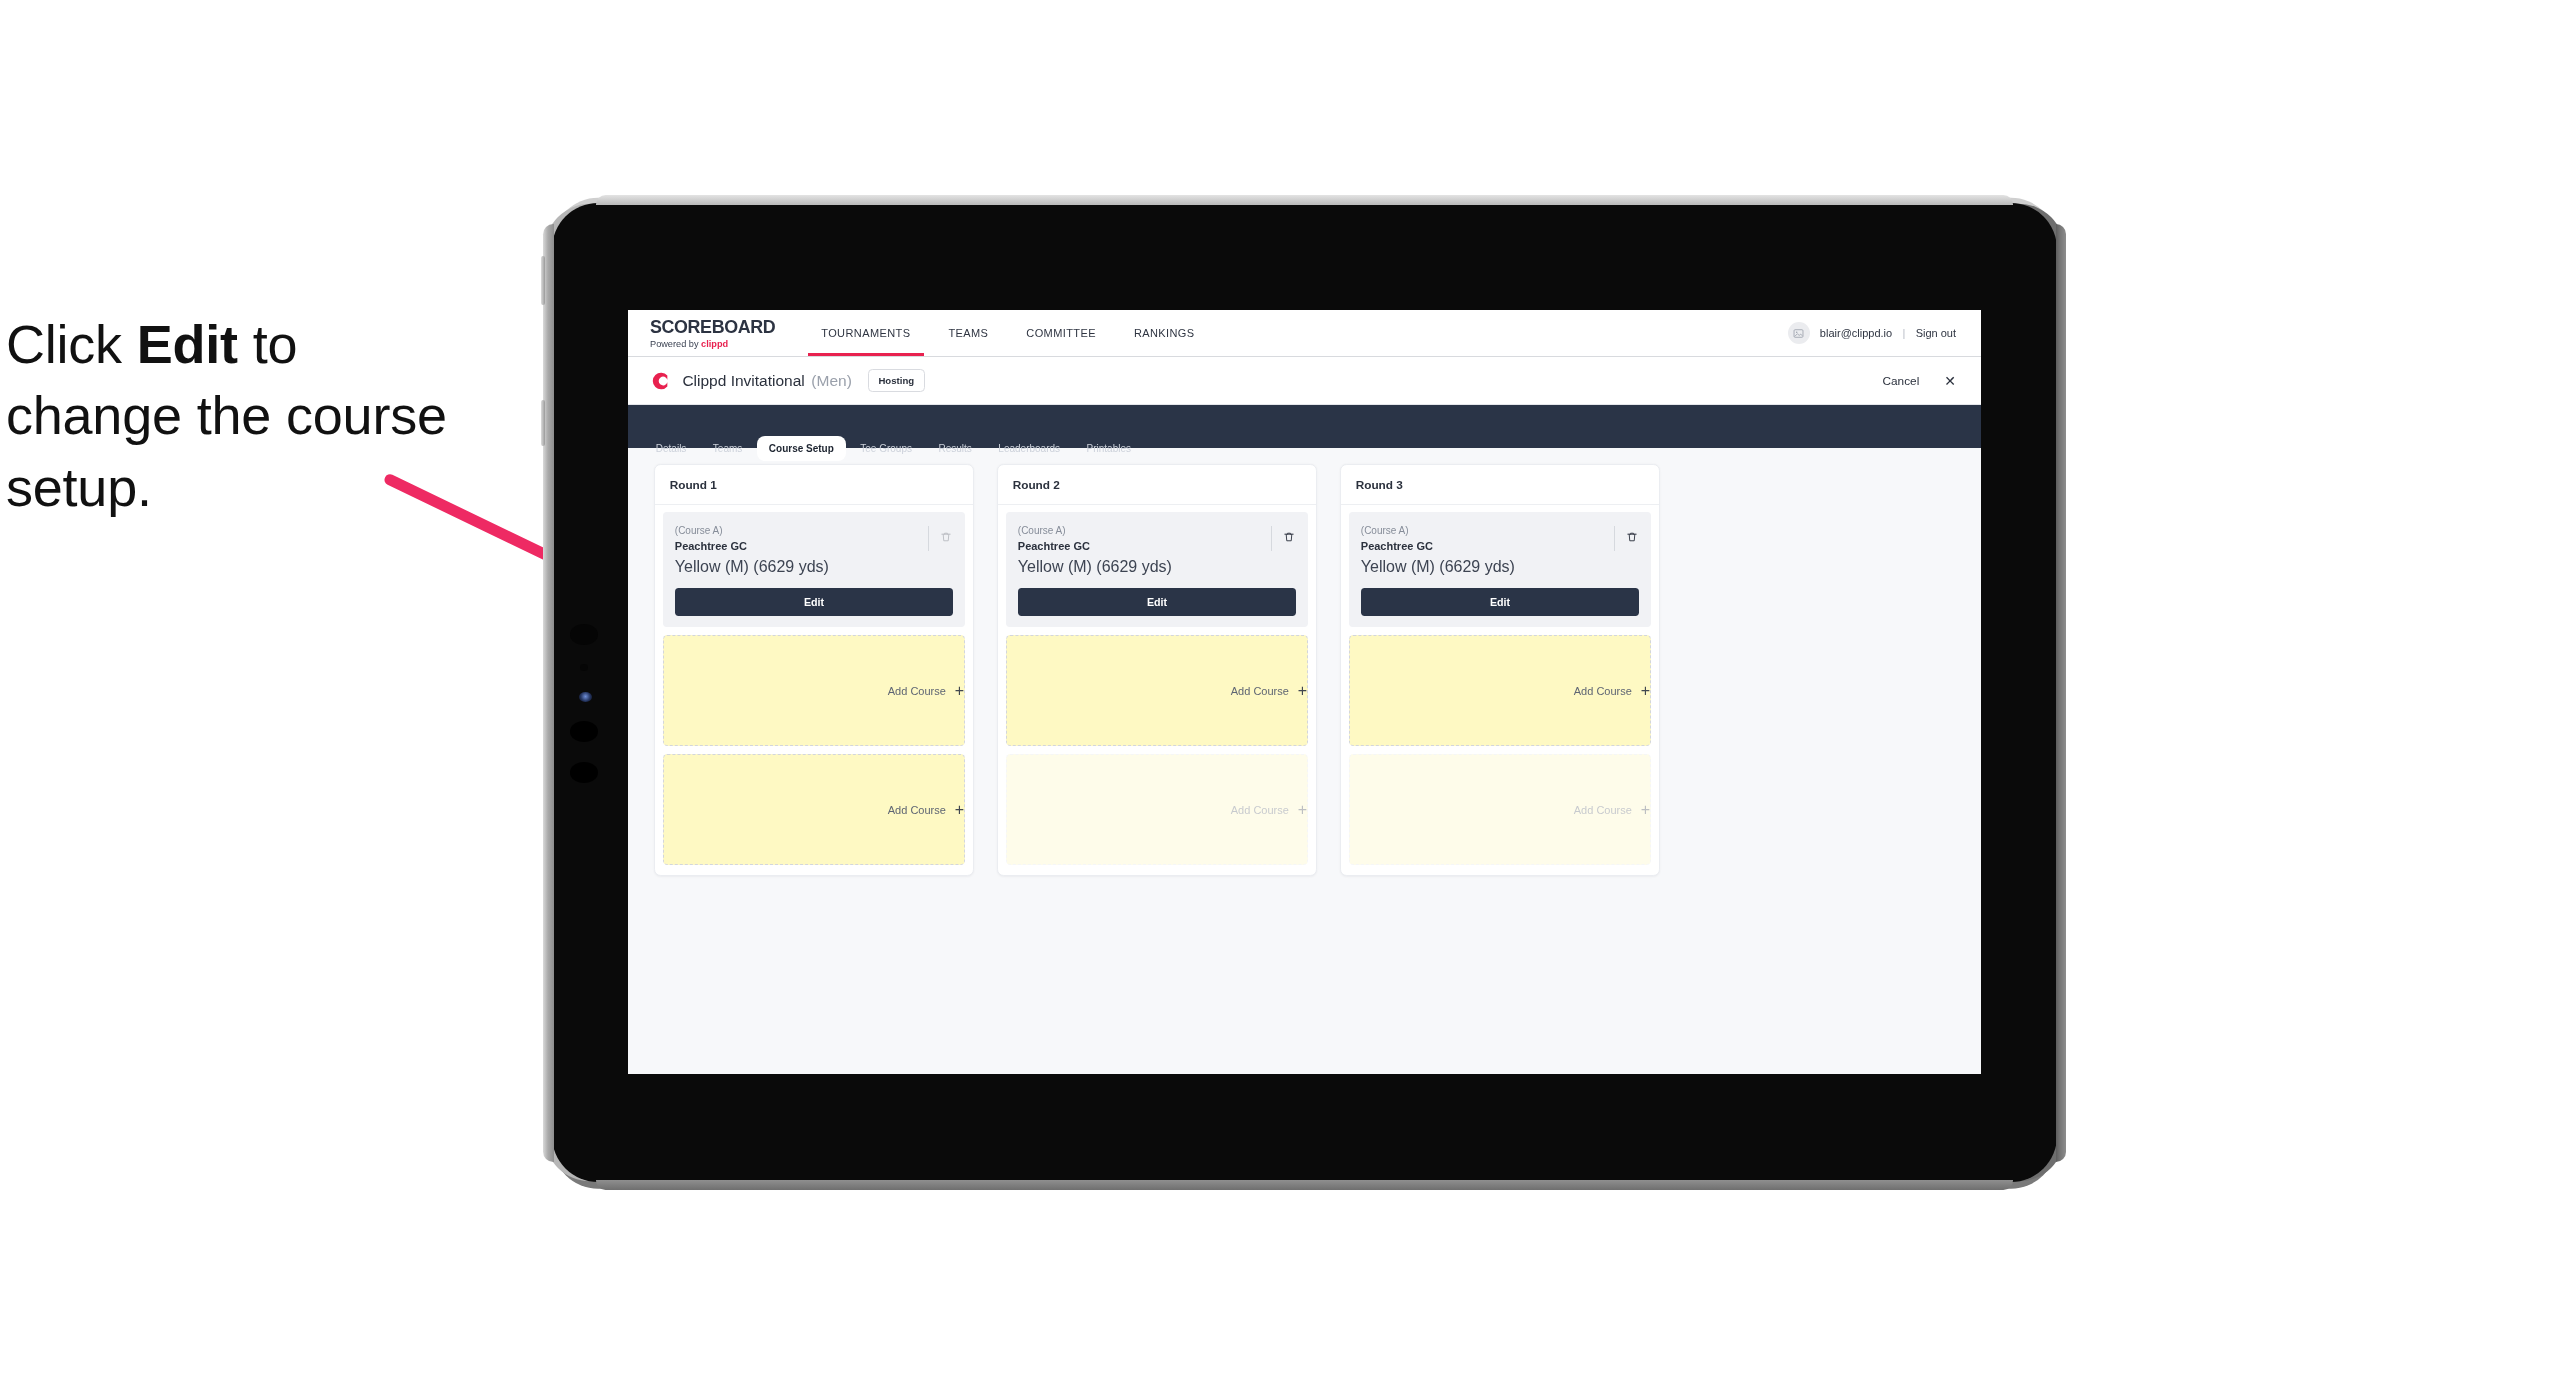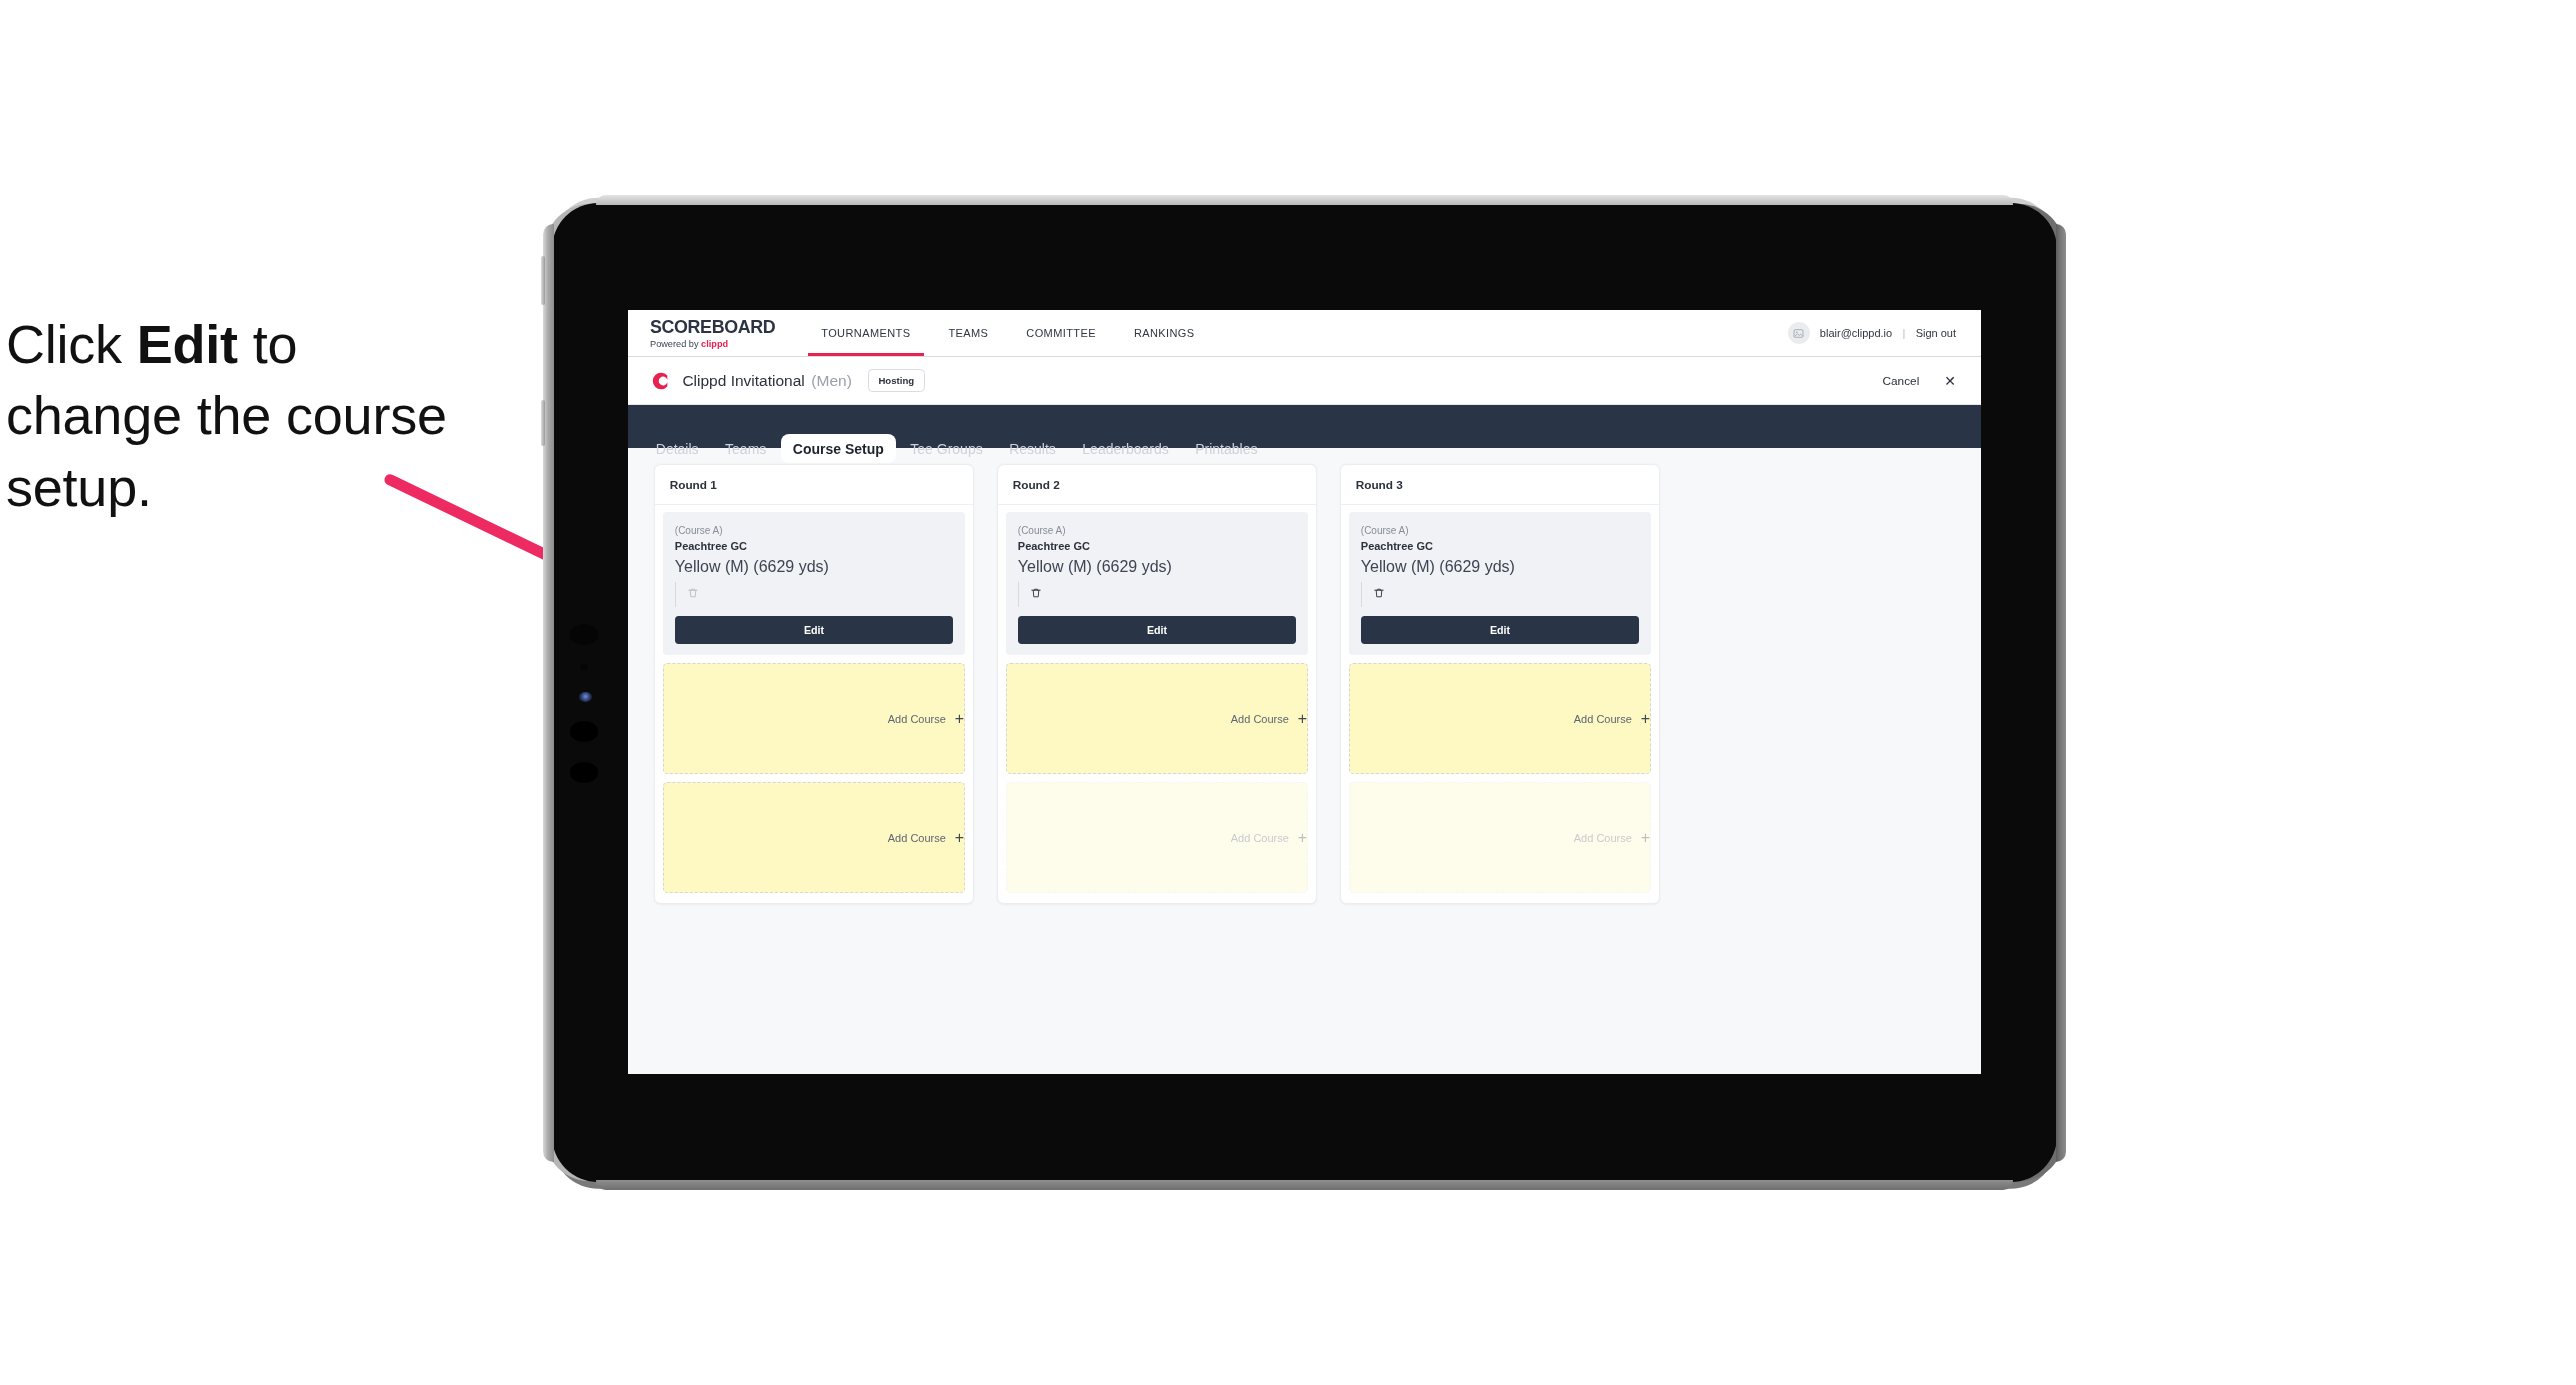--- a/index.html
+++ b/index.html
@@ -133,42 +133,42 @@
     font-size:11.8px;color:#2b313d;cursor:pointer;
   }
   #cancel-x{font-size:14px;line-height:1;}
 
   
   #tabbar{
     height:43px;background:#2a3447;display:flex;align-items:center;
     padding:0 16px;gap:2.9px;
   }
   .tab{
-    font-size:14px;color:#ccd1da;padding:6.6px 11.8px;border-radius:5.2px;cursor:pointer;margin-top:44px;
+    font-size:10px;color:#ccd1da;padding:6.6px 11.8px;border-radius:5.2px;cursor:pointer;margin-top:44px;
   }
   .tab.active{background:#ffffff;color:#1d2430;font-weight:700;border-radius:8px;}
 
   
   #rounds{
     display:flex;gap:23px;padding:16px 0 0 26px;
   }
   .round-col{
     width:318px;background:#ffffff;border:0.7px solid #ebedf1;border-radius:6.6px;
     box-shadow:0 0.7px 2.2px rgba(16,24,40,0.05);overflow:hidden;flex:none;
   }
   .round-head{
     padding:12.5px 14.7px;font-size:11.8px;font-weight:700;color:#2b313d;
     border-bottom:0.7px solid #edeff2;
   }
   .round-body{padding:7.4px 8px 9.6px 8px;}
 
   .course-card{
     background:#f1f2f5;border-radius:3.7px;padding:10.3px 11.8px 11px 11.8px;
   }
-  .course-top{display:flex;align-items:flex-start;flex-direction:column;}
+  .course-top{display:flex;align-items:flex-start;}
   .course-text{flex:1;min-width:0;}
   .course-label{font-size:10px;color:#868d99;line-height:1.5;}
   .course-name{font-size:11px;font-weight:700;color:#2b313d;line-height:1.55;}
   .course-tee{font-size:16px;color:#3d4452;line-height:1.5;}
   .course-actions{display:flex;align-items:center;gap:10.3px;padding-top:2.9px;}
   .vrule{width:0.7px;height:25px;background:#d6d9de;}
   .trash{cursor:pointer;}
   .trash.disabled{opacity:0.28;}
   .edit-btn{
     margin-top:9.6px;width:100%;height:28px;background:#2a3447;color:#ffffff;

